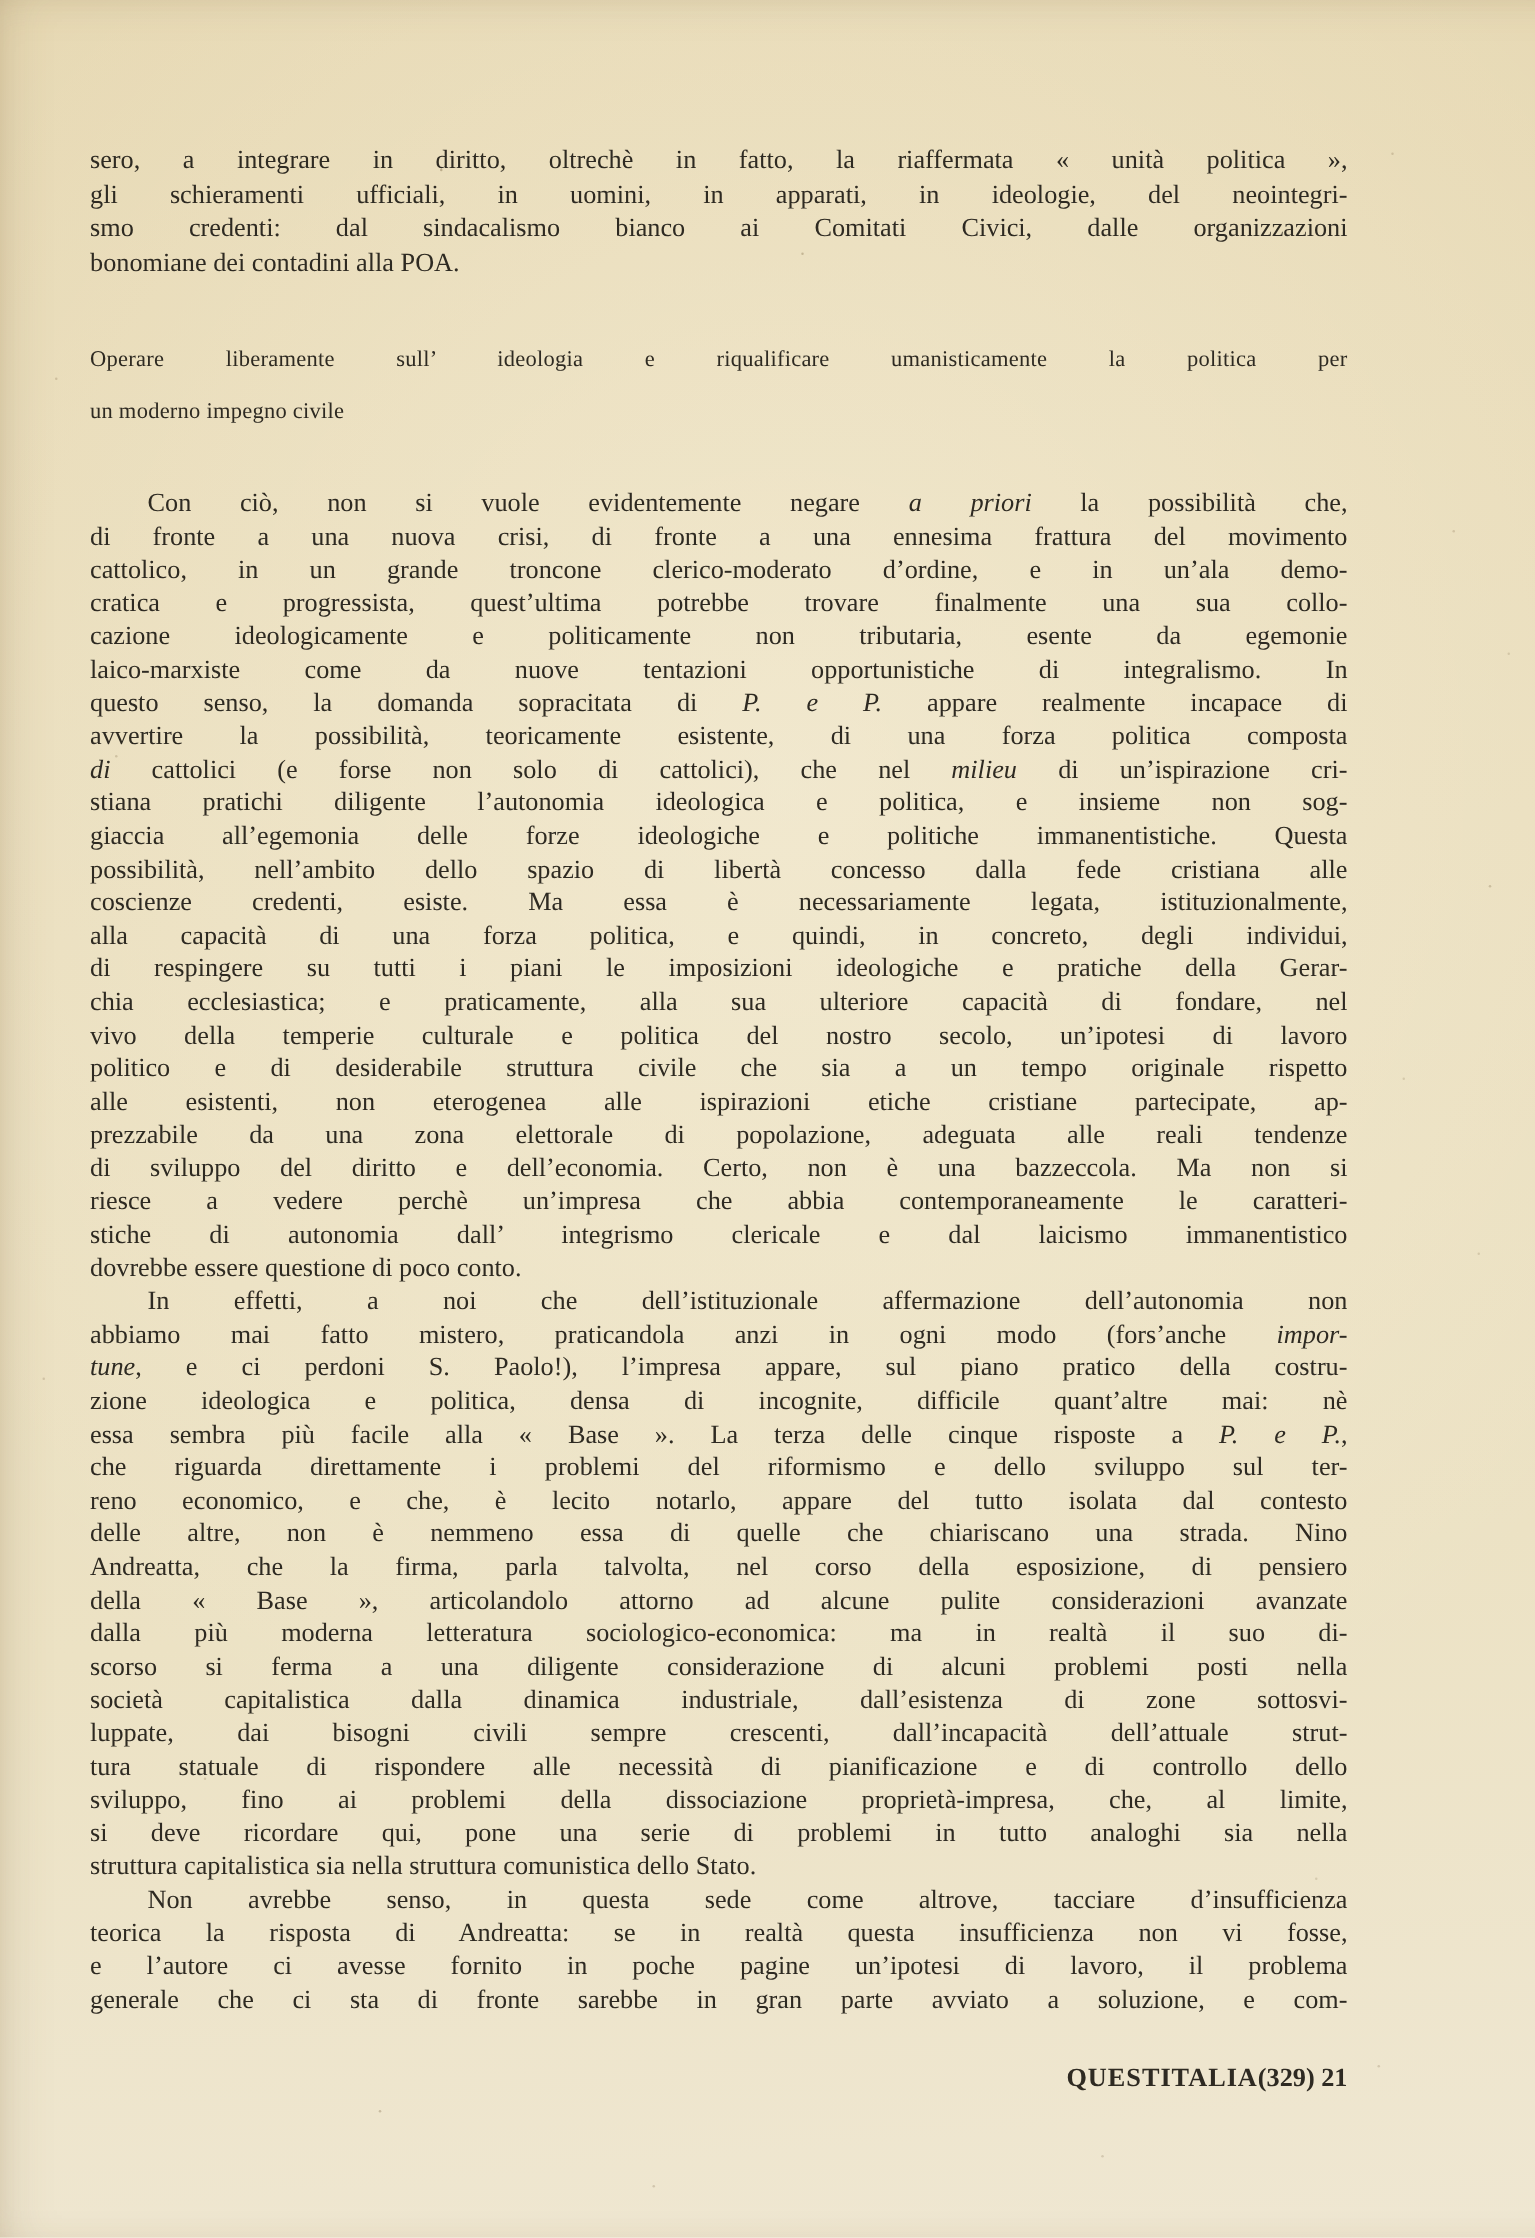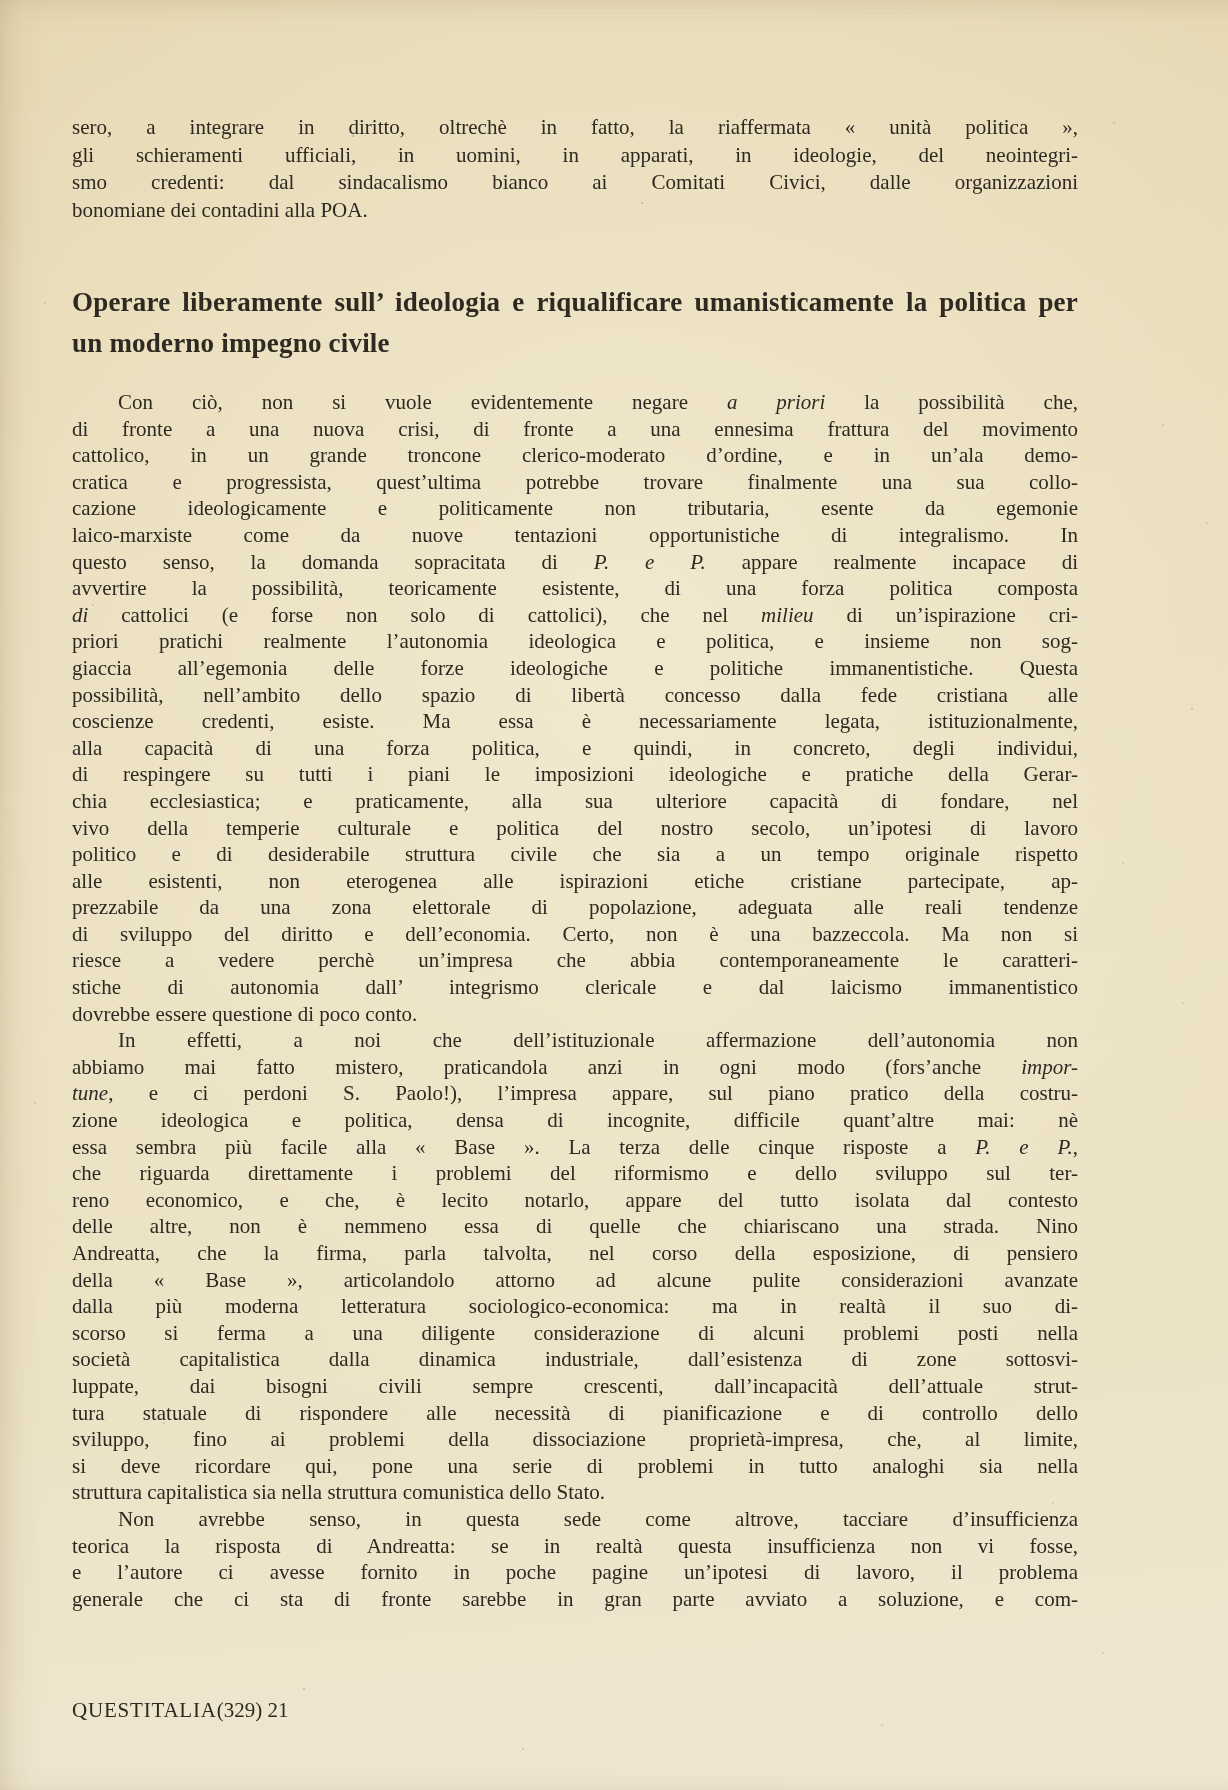--- a/index.html
+++ b/index.html
@@ -34,41 +34,40 @@
   .line-last { text-align-last: left; }
   .line-indent { text-indent: 46px; }
   .it { font-style: italic; }
 
   .continuation {
     top: 114px;
     font-size: 21px;
     line-height: 27.6px;
   }
   .heading {
-    top: 282px;
-    font-size: 27px;
-    font-weight: bold;
+    top: 267px;
+    font-size: 18px;
+    font-weight: normal;
     line-height: 41px;
     letter-spacing: 0.2px;
   }
   .bodytext {
     top: 389px;
     font-size: 21px;
     line-height: 26.6px;
   }
   .footer {
     position: absolute;
     left: 72px;
     width: 1006px;
     top: 1650px;
     display: flex;
-    justify-content: flex-start;
+    justify-content: flex-end;
     align-items: baseline;
-    font-weight: normal;
-    margin-top: 48px;
+    font-weight: bold;
   }
   .footer-left  { font-size: 21px; letter-spacing: 0.8px; }
   .footer-right { font-size: 21px; }
 
   .specks, .specks::before { pointer-events: none; }
   .specks {
     position: absolute;
     inset: 0;
   }
   .specks::before {
@@ -120,21 +119,21 @@
     <div>
         <div class="line line-indent"><span>Con ciò, non si vuole evidentemente negare </span><span class="it">a priori</span><span> la possibilità che,</span></div>
         <div class="line"><span>di fronte a una nuova crisi, di fronte a una ennesima frattura del movimento</span></div>
         <div class="line"><span>cattolico, in un grande troncone clerico-moderato d’ordine, e in un’ala demo-</span></div>
         <div class="line"><span>cratica e progressista, quest’ultima potrebbe trovare finalmente una sua collo-</span></div>
         <div class="line"><span>cazione ideologicamente e politicamente non tributaria, esente da egemonie</span></div>
         <div class="line"><span>laico-marxiste come da nuove tentazioni opportunistiche di integralismo. In</span></div>
         <div class="line"><span>questo senso, la domanda sopracitata di </span><span class="it">P. e P.</span><span> appare realmente incapace di</span></div>
         <div class="line"><span>avvertire la possibilità, teoricamente esistente, di una forza politica composta</span></div>
         <div class="line"><span class="it">di</span><span> cattolici (e forse non solo di cattolici), che nel </span><span class="it">milieu</span><span> di un’ispirazione cri-</span></div>
-        <div class="line"><span>priori pratichi realmente l’autonomia ideologica e politica, e insieme non sog-</span></div>
+        <div class="line"><span>stiana pratichi diligente l’autonomia ideologica e politica, e insieme non sog-</span></div>
         <div class="line"><span>giaccia all’egemonia delle forze ideologiche e politiche immanentistiche. Questa</span></div>
         <div class="line"><span>possibilità, nell’ambito dello spazio di libertà concesso dalla fede cristiana alle</span></div>
         <div class="line"><span>coscienze credenti, esiste. Ma essa è necessariamente legata, istituzionalmente,</span></div>
         <div class="line"><span>alla capacità di una forza politica, e quindi, in concreto, degli individui,</span></div>
         <div class="line"><span>di respingere su tutti i piani le imposizioni ideologiche e pratiche della Gerar-</span></div>
         <div class="line"><span>chia ecclesiastica; e praticamente, alla sua ulteriore capacità di fondare, nel</span></div>
         <div class="line"><span>vivo della temperie culturale e politica del nostro secolo, un’ipotesi di lavoro</span></div>
         <div class="line"><span>politico e di desiderabile struttura civile che sia a un tempo originale rispetto</span></div>
         <div class="line"><span>alle esistenti, non eterogenea alle ispirazioni etiche cristiane partecipate, ap-</span></div>
         <div class="line"><span>prezzabile da una zona elettorale di popolazione, adeguata alle reali tendenze</span></div>

